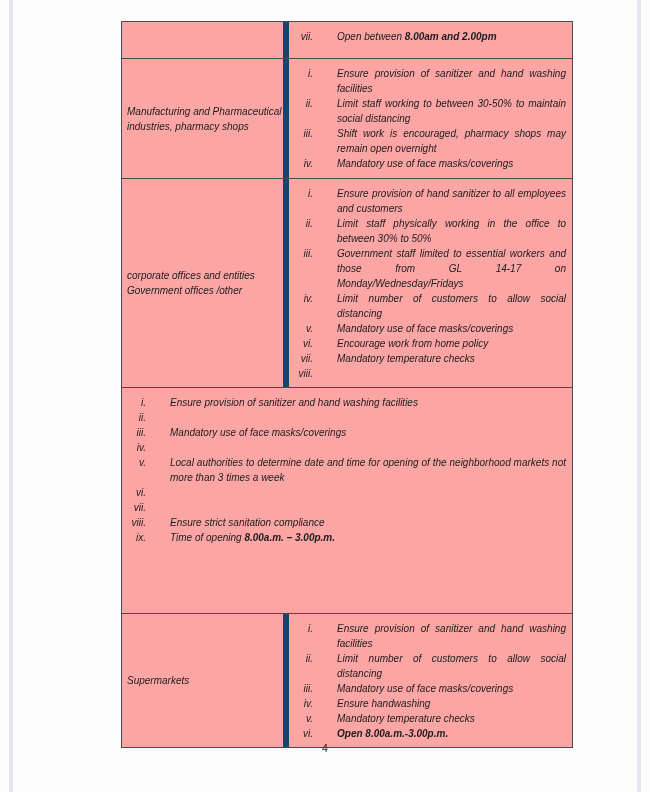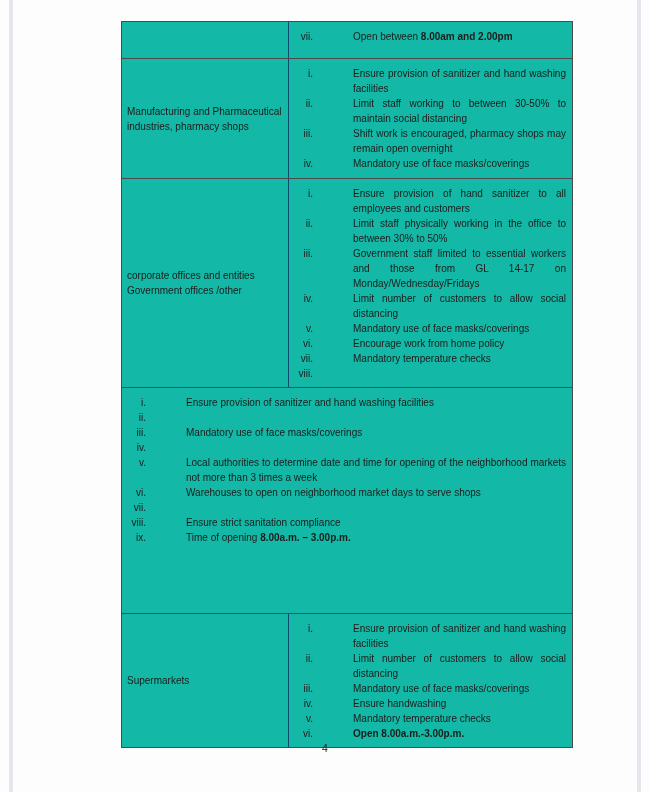--- a/index.html
+++ b/index.html
@@ -25,37 +25,38 @@
   .scan-edge.left  { left: 9px; }
   .scan-edge.right { left: 637px; }
 
   .doc-table {
     position: absolute;
     left: 121px;
     top: 21px;
     width: 452px;
     border: 1px solid #4b4b4b;
     box-sizing: border-box;
-    background: #14b8a6;
+    background: #fca5a5;
+    font-style: italic;
   }
   .trow {
     display: flex;
     align-items: stretch;
   }
   .trow + .trow { border-top: 1px solid #4b4b4b; }
   .trow:nth-child(1) { min-height: 36px; }
   .trow:nth-child(2) { min-height: 119px; }
   .trow:nth-child(3) { min-height: 185px; }
   .trow:nth-child(4) { min-height: 225px; }
   .trow:nth-child(5) { min-height: 121px; }
 
   .cat-cell {
     width: 167px;
     flex: none;
-    border-right: 1px solid #0c4a6e;
+    border-right: 6px solid #0c4a6e;
     box-sizing: border-box;
     display: flex;
     flex-direction: column;
     justify-content: center;
     padding: 4px 3px 4px 5px;
     font-size: 10px;
     line-height: 15px;
   }
   .cat-line { white-space: nowrap; }
 
@@ -67,21 +68,21 @@
     line-height: 15px;
   }
   .item { display: flex; align-items: flex-start; }
   .item .num {
     flex: none;
     width: 21px;
     text-align: right;
   }
   .item .itext {
     flex: 1;
-    margin-left: 40px;
+    margin-left: 24px;
     text-align: justify;
   }
   .b { font-weight: bold; }
 
   .page-number {
     position: absolute;
     left: 0;
     width: 650px;
     top: 741px;
     text-align: center;
@@ -183,21 +184,20 @@
         </div>
         <div class="item">
           <span class="num">iv.</span>
         </div>
         <div class="item">
           <span class="num">v.</span>
           <div class="itext"><span>Local authorities to determine date and time for opening of the neighborhood markets not more than 3 times a week</span></div>
         </div>
         <div class="item">
           <span class="num">vi.</span>
-          <div class="itext"><span>Warehouses to open on neighborhood market days to serve shops</span></div>
         </div>
         <div class="item">
           <span class="num">vii.</span>
         </div>
         <div class="item">
           <span class="num">viii.</span>
           <div class="itext"><span>Ensure strict sanitation compliance</span></div>
         </div>
         <div class="item">
           <span class="num">ix.</span>

